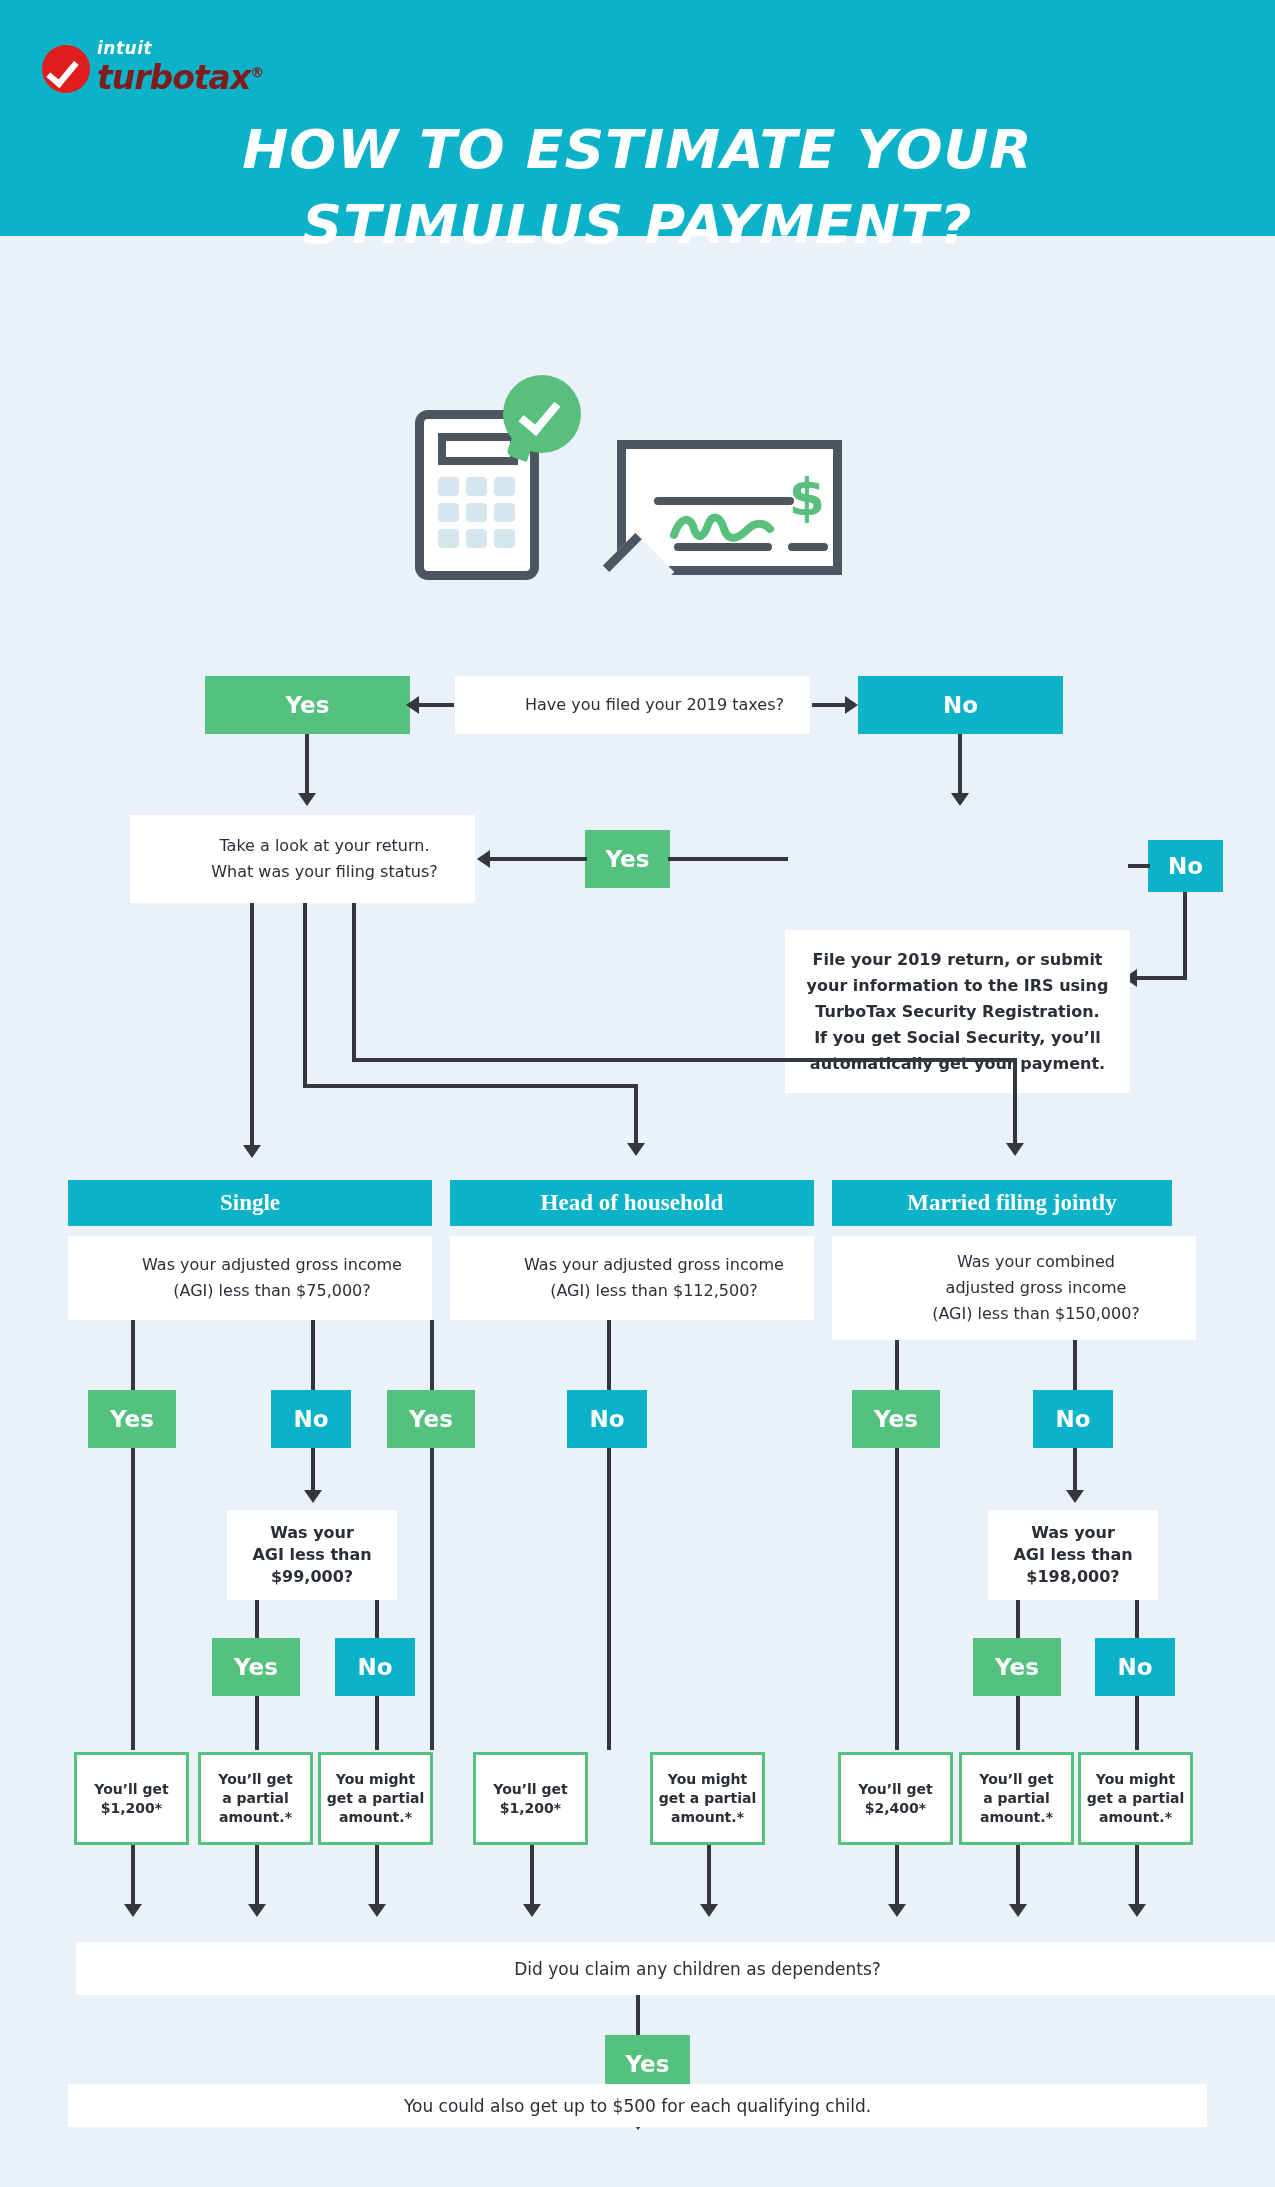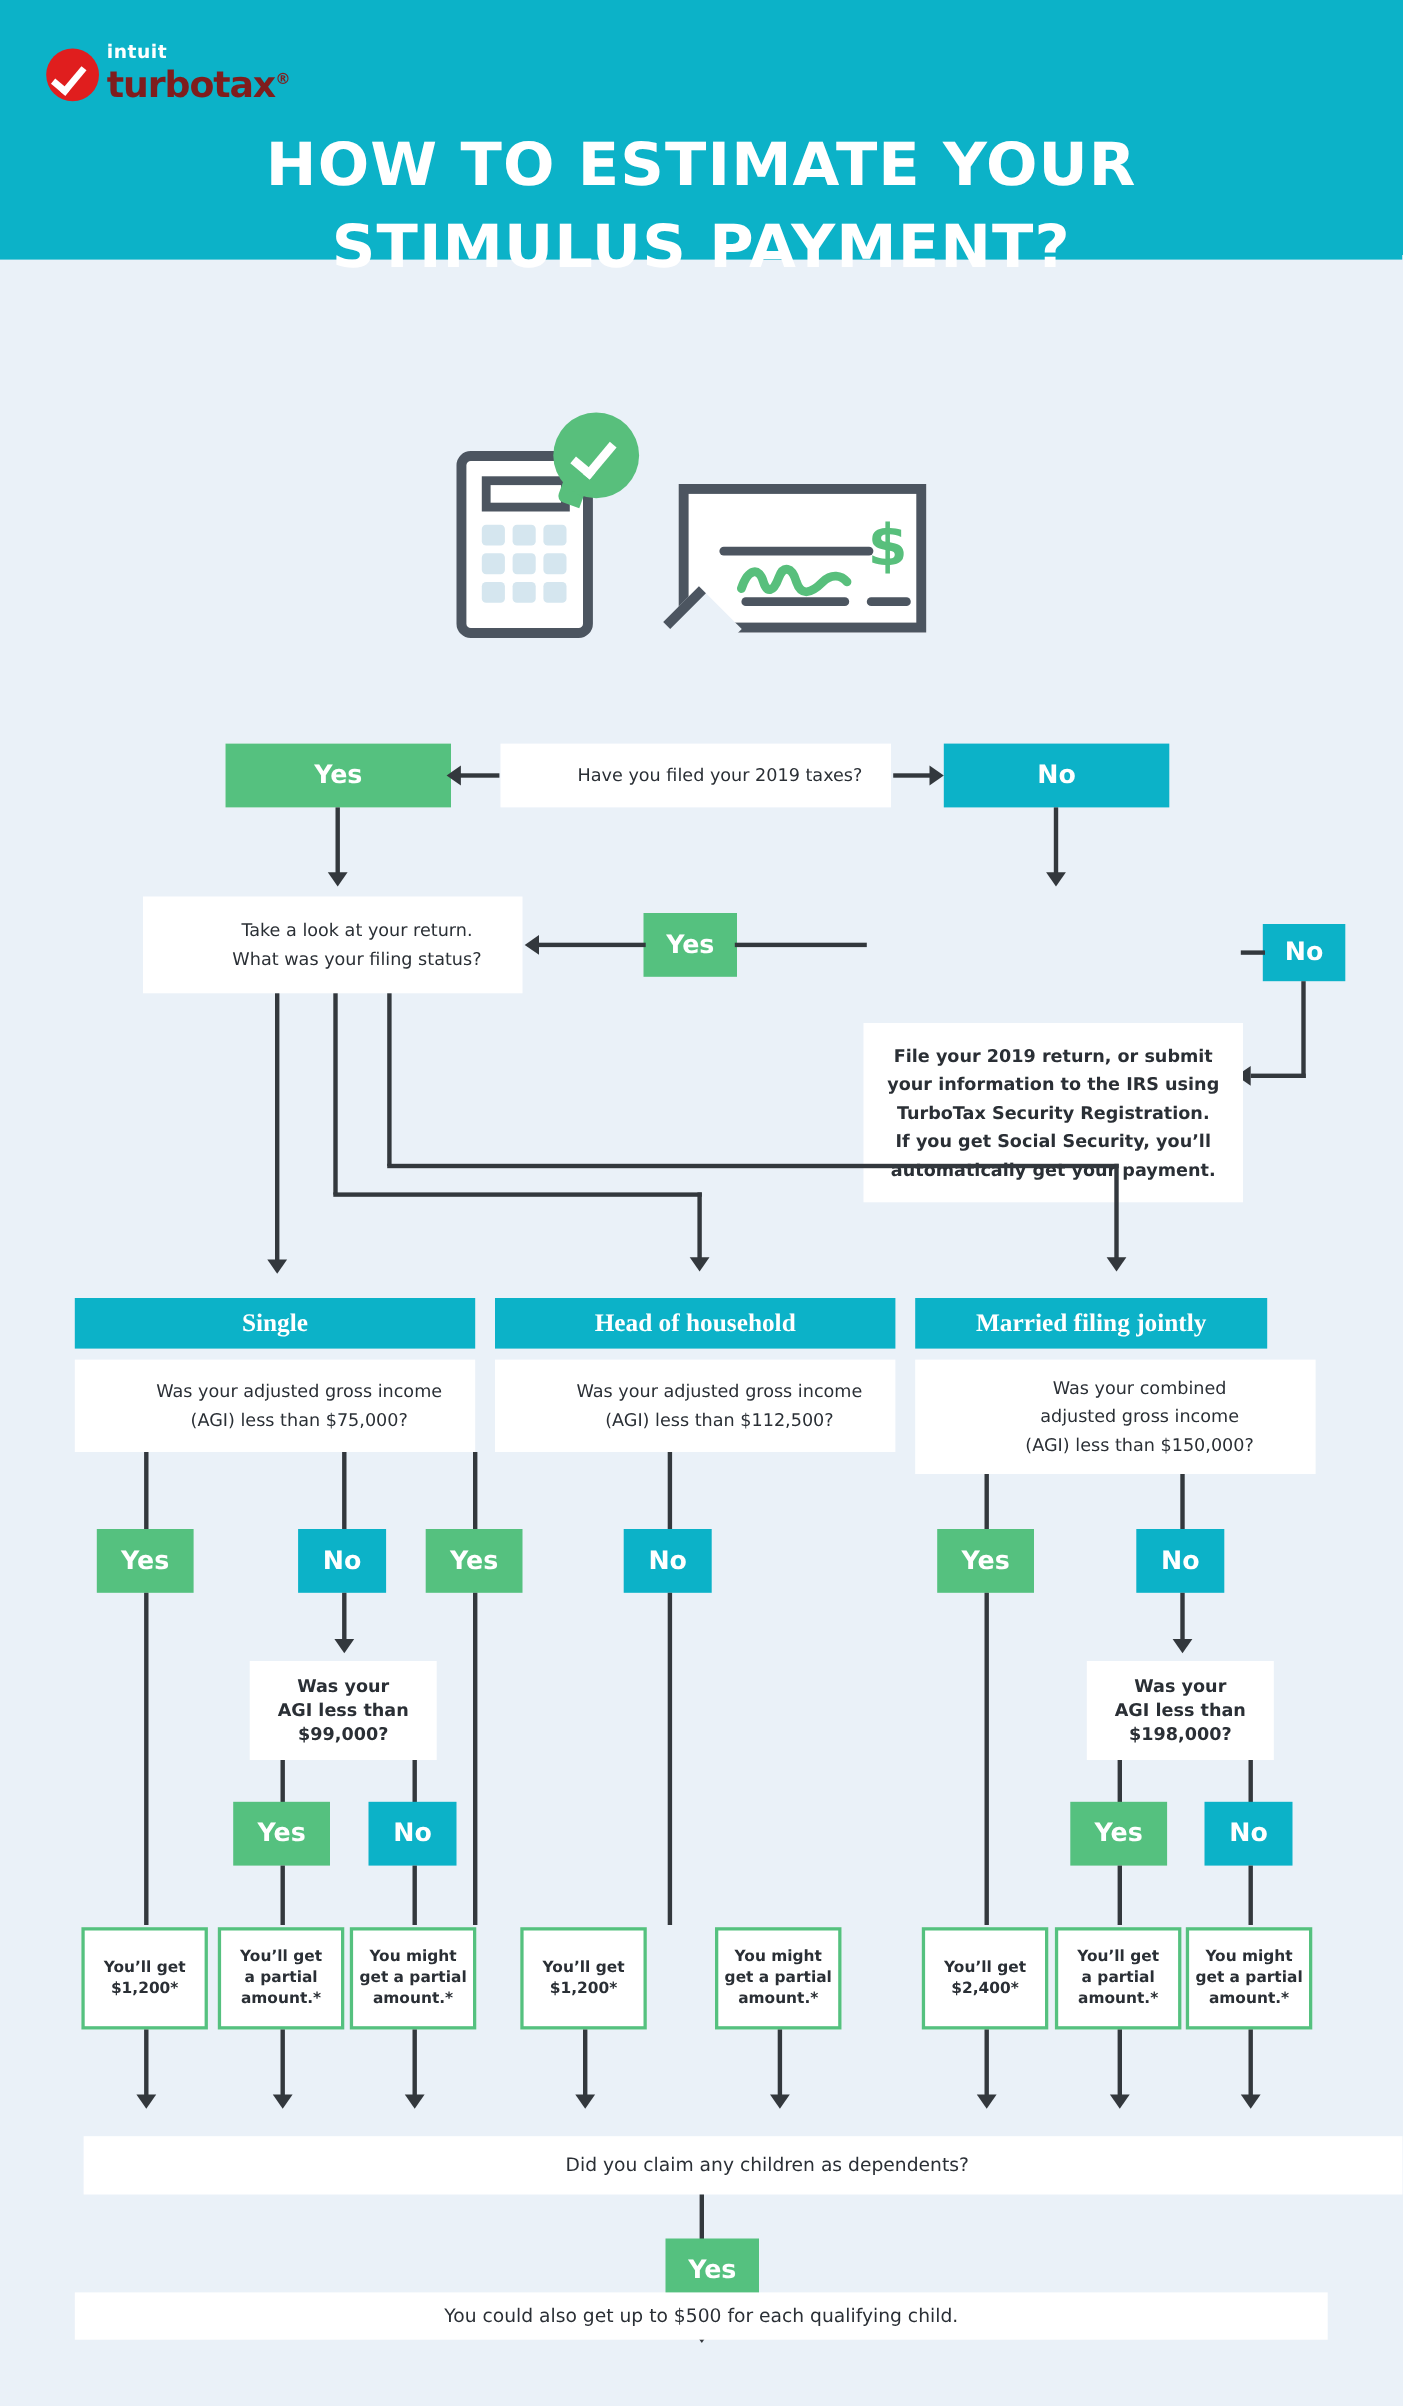--- a/index.html
+++ b/index.html
@@ -9,20 +9,21 @@
     font-family:"Liberation Sans",sans-serif;
     overflow:hidden;
     position:relative;
   }
   .root{position:relative;width:1275px;height:2187px;}
 
   
   .header{
     position:absolute;left:0;top:0;width:1275px;height:236px;
     background:#0cb2c8;
+    font-style:italic;
   }
   .logo{position:absolute;left:42px;top:38px;display:flex;align-items:flex-end;}
   .logo-mark{
     width:48px;height:48px;border-radius:50%;background:#e01e1e;
     position:relative;flex:0 0 auto;
   }
   .logo-mark:before{
     content:"";position:absolute;left:12px;top:11px;
     width:11px;height:24px;border:solid #fff;border-width:0 6px 6px 0;
     transform:rotate(40deg);
@@ -215,21 +216,21 @@
   <div class="v" style="left:634px;top:1084px;height:62px;"></div>
   <div class="arr-d" style="left:627px;top:1143px;"></div>
 
   <div class="v" style="left:352px;top:903px;height:157px;"></div>
   <div class="h" style="left:352px;top:1058px;width:665px;"></div>
   <div class="v" style="left:1013px;top:1058px;height:88px;"></div>
   <div class="arr-d" style="left:1006px;top:1143px;"></div>
 
   <div class="hdr" style="left:68px;top:1180px;width:364px;height:46px;">Single</div>
   <div class="hdr" style="left:450px;top:1180px;width:364px;height:46px;">Head of household</div>
-  <div class="hdr" style="left:832px;top:1180px;width:320px;height:46px;">Married filing jointly</div>
+  <div class="hdr" style="left:832px;top:1180px;width:320px;height:46px;padding-left:20px;">Married filing jointly</div>
 
   <div class="box q" style="left:68px;top:1236px;width:364px;height:84px;flex-direction:column;">
     <div>Was your adjusted gross income</div>
     <div><span>(AGI) less than $75,000?</span></div>
   </div>
   <div class="box q" style="left:450px;top:1236px;width:364px;height:84px;flex-direction:column;">
     <div>Was your adjusted gross income</div>
     <div>(AGI) less than $112,500?</div>
   </div>
   <div class="box q" style="left:832px;top:1236px;width:364px;height:104px;flex-direction:column;">

